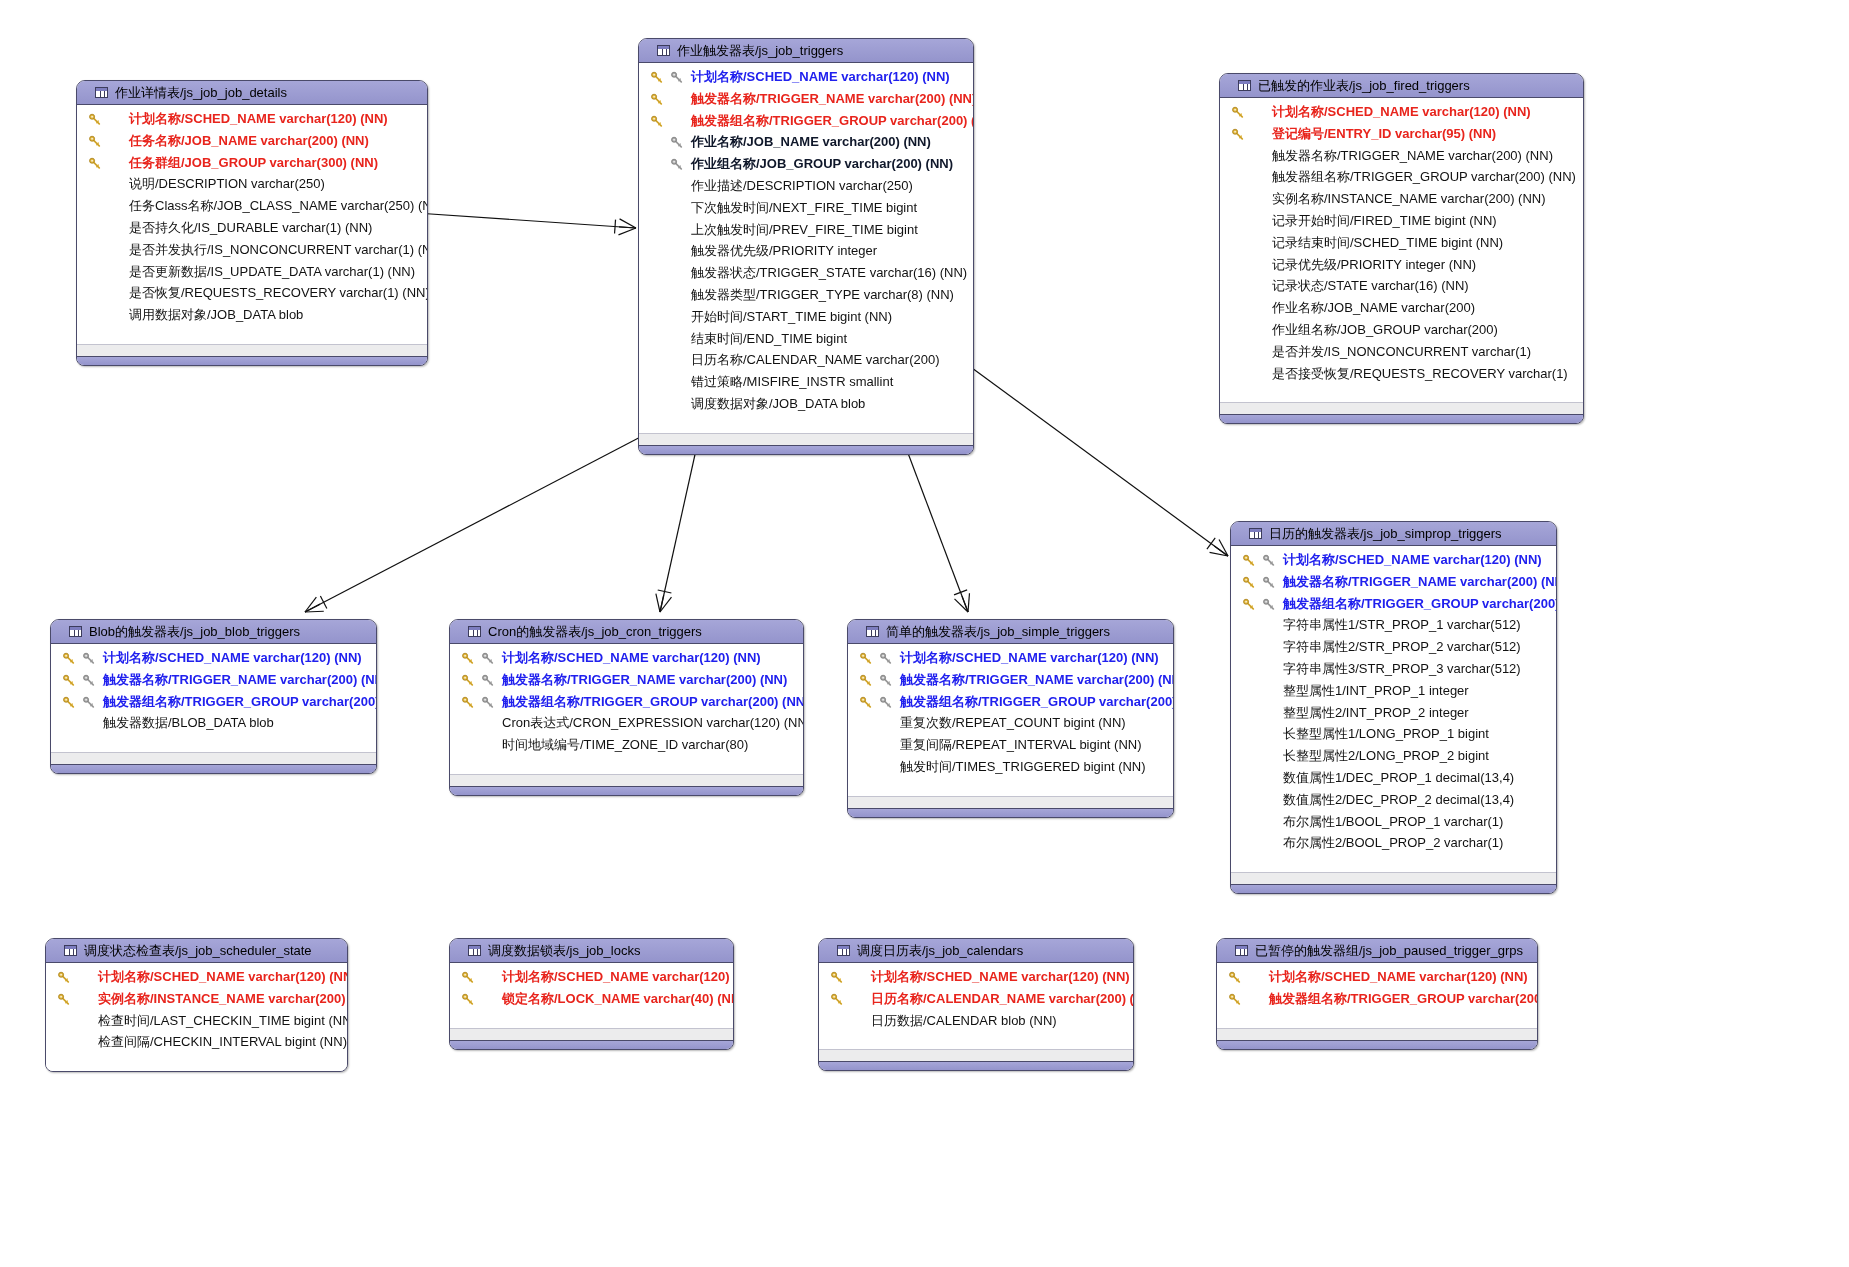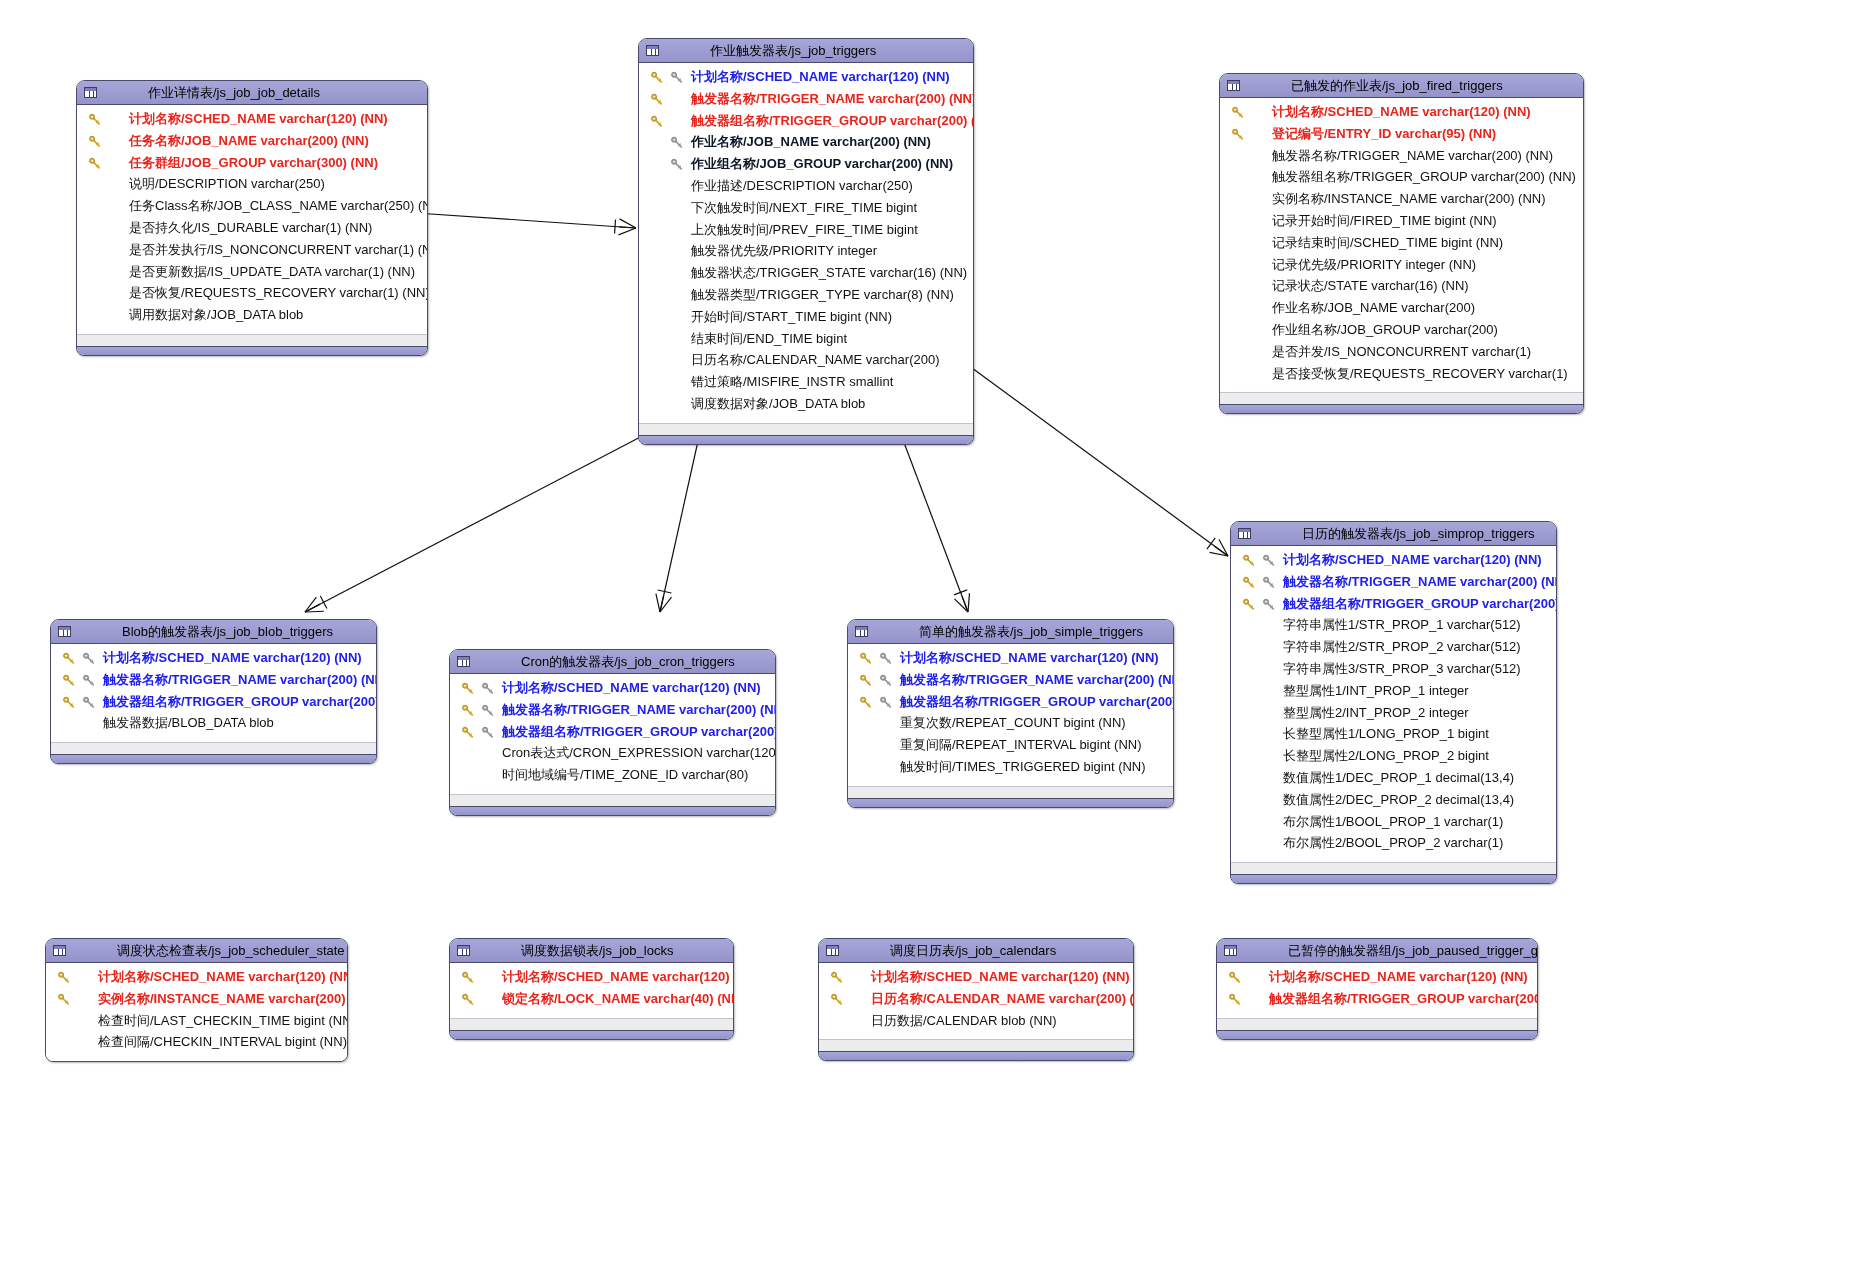--- a/index.html
+++ b/index.html
@@ -20,38 +20,37 @@
     box-shadow:1px 1px 2px rgba(0,0,0,0.28);
     box-sizing:border-box;
     overflow:hidden;
   }
   .ent-title{
     background:#9a9ad0;
     background:linear-gradient(to bottom,#a6a6d8 0%,#9494cc 100%);
     border-bottom:1px solid #4a4a6a;
     height:23px;
     display:flex;align-items:center;
-    padding:0 6px 0 7px;
+    padding:0 6px 0 18px;
     font-size:13px;
     color:#000;
     white-space:nowrap;
-    gap:44px;
   }
   .ent-title .tbl-icon{
     display:inline-block;width:13px;height:11px;margin-right:7px;flex:0 0 auto;
     background:#ffffff;border:1px solid #3c3c5c;position:relative;box-sizing:border-box;
   }
   .ent-title .tbl-icon:before{
     content:"";position:absolute;left:0;top:0;right:0;height:3px;background:#7d7dbf;
   }
   .ent-title .tbl-icon:after{
     content:"";position:absolute;left:4px;top:3px;bottom:0;width:1px;background:#3c3c5c;
     box-shadow:4px 0 0 0 #3c3c5c;
   }
-  .ent-body{padding:3px 0 8px 0;background:#fff;text-align:right;}
+  .ent-body{padding:3px 0 18px 0;background:#fff;text-align:right;}
   .ent-foot{height:11px;background:#ececed;border-top:1px solid #c3c3cf;}
   .ent-foot2{height:8px;background:#9a9ad0;
     background:linear-gradient(to bottom,#a6a6d8 0%,#9494cc 100%);
     border-top:1px solid #4a4a6a;}
 
   .attr{
     display:flex;align-items:center;
     height:21.8px;
     font-size:13px;
     line-height:21.8px;
@@ -621,21 +620,21 @@
         </div>
         <div class="attr plain">
           <span class="keycell"></span>
           <span class="keycell"></span>
           <span class="txt">触发器数据/BLOB_DATA blob</span>
         </div>
       </div>
       <div class="ent-foot"></div>
       <div class="ent-foot2"></div>
     </div>
-    <div class="entity" style="left: 449px; top: 619px; width: 327px; margin-top: 30px;">
+    <div class="entity" style="left: 449px; top: 619px; width: 355px;">
       <div class="ent-title">
         <span class="tbl-icon"></span>
         <span>Cron的触发器表/js_job_cron_triggers</span>
       </div>
       <div class="ent-body">
         <div class="attr pkfk">
           <span class="keycell"><svg viewBox="0 0 16 16" class="kicon" width="14" height="13">
               <g>
                 <path d="M6.4 6.6 L13.2 13.4" stroke="#e0b53c" stroke-width="2.3" stroke-linecap="round"></path>
                 <path d="M10.2 11.9 L11.9 10.1" stroke="#e0b53c" stroke-width="2" stroke-linecap="round"></path>

